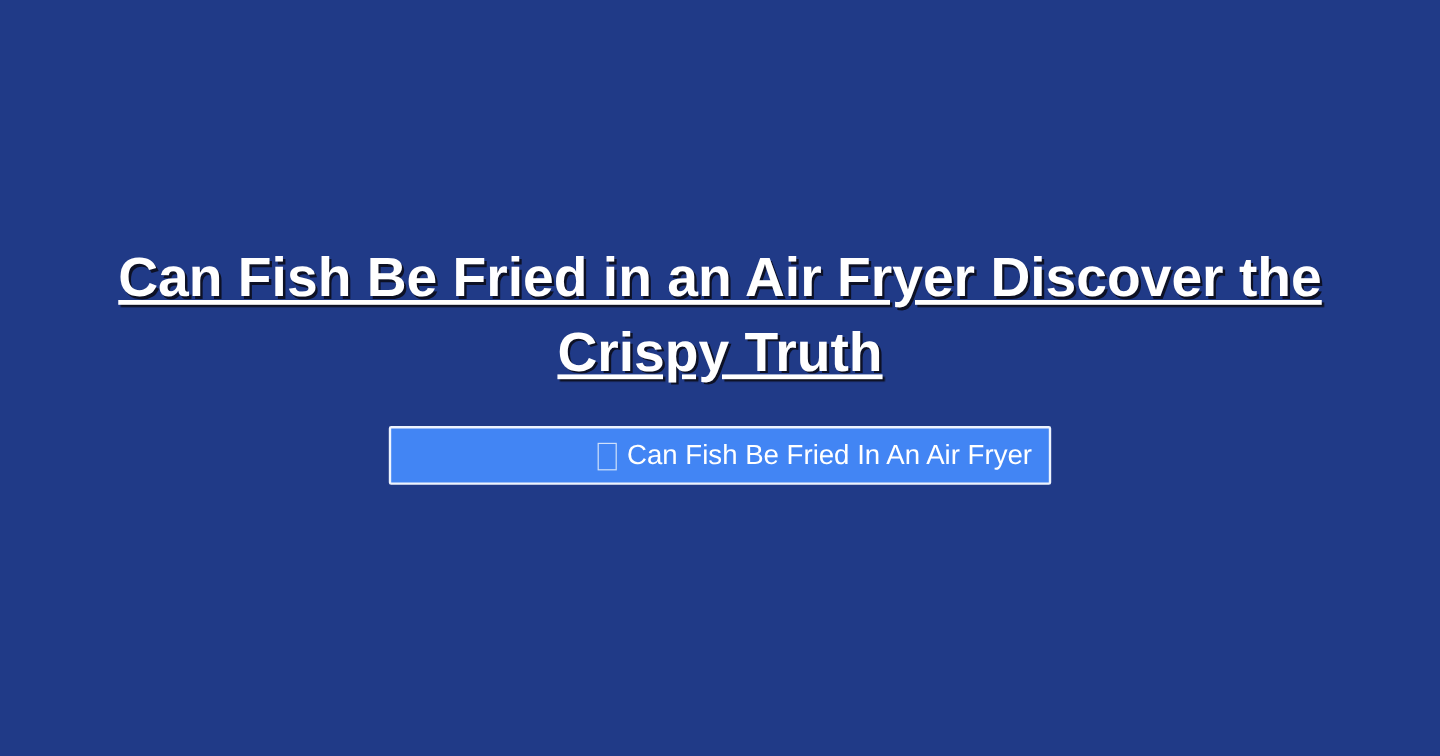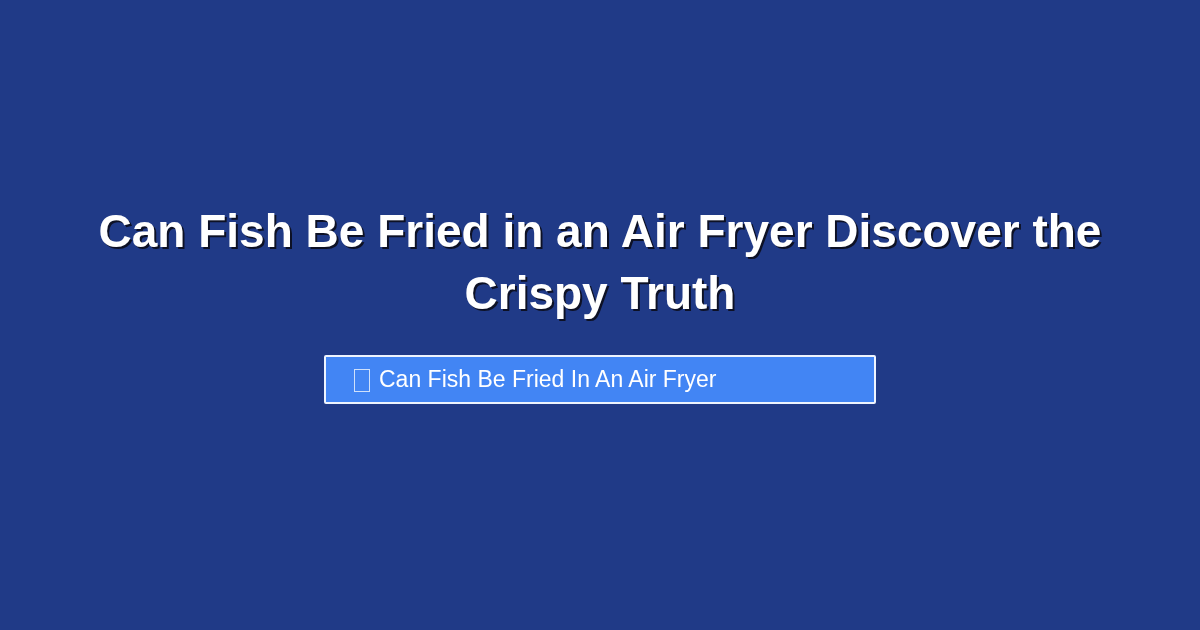--- a/index.html
+++ b/index.html
@@ -33,43 +33,44 @@
     margin: 0;
     text-align: center;
     color: #ffffff;
     font-family: "Liberation Sans", sans-serif;
     font-size: 46px;
     font-weight: bold;
     line-height: 62px;
     letter-spacing: 0px;
     text-shadow: 2px 2px 0 rgba(10, 10, 20, 0.85);
     white-space: normal;
+    text-decoration: underline;
   }
 
   .badge-row {
     position: absolute;
     top: 355px;
     left: 0;
     width: 1200px;
     display: flex;
     justify-content: center;
   }
 
   .badge {
     box-sizing: border-box;
     width: 552px;
     height: 49px;
     background: #4285f4;
     border: 2px solid #eef4fe;
     border-radius: 2px;
     display: flex;
     align-items: center;
-    justify-content: flex-start;
+    justify-content: flex-end;
     gap: 9px;
-    padding: 0 28px;
+    padding: 0 14px;
     color: #ffffff;
     font-family: "Liberation Sans", sans-serif;
     font-size: 23px;
     font-weight: normal;
     line-height: 1;
     white-space: nowrap;
     cursor: pointer;
     user-select: none;
   }
 

